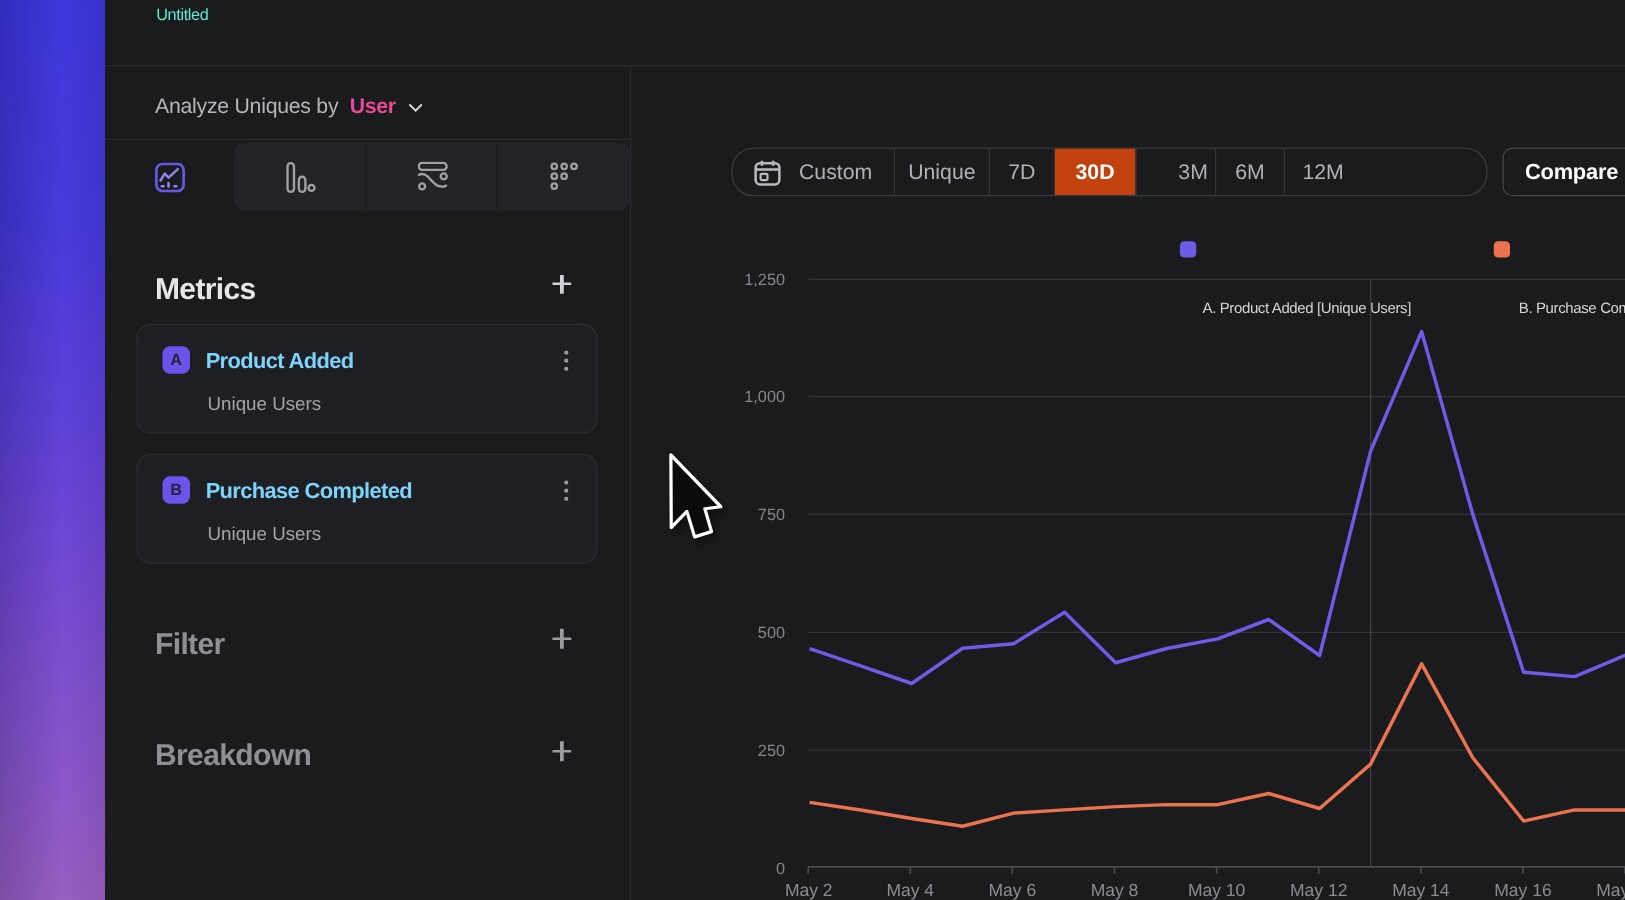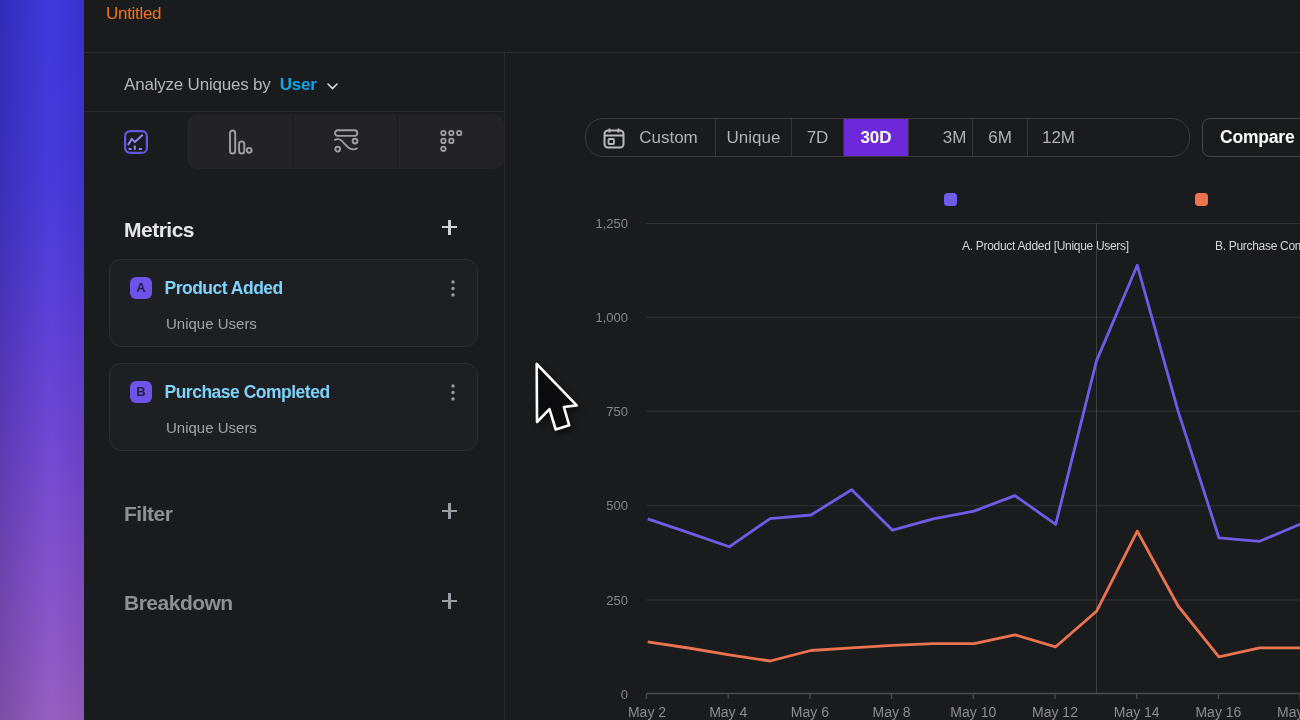--- a/index.html
+++ b/index.html
@@ -7,52 +7,52 @@
   font-family:"Liberation Sans", sans-serif; }
 .abs { position:absolute; }
 
 #strip { position:absolute; left:0; top:0; width:84px; height:720px;
   background:linear-gradient(to bottom, #3b34da 0%, #4537d9 25%, #5b3ed6 45%, #7046d1 62%, #8250ca 78%, #9159c2 93%, #985fbe 100%); }
 #strip:before{ content:""; position:absolute; inset:0;
   background:linear-gradient(to right, rgba(10,10,60,0.20), rgba(130,120,255,0.06) 60%, rgba(20,10,50,0.08)); }
 
 #topbar { position:absolute; left:84px; top:0; width:1216px; height:53px;
   border-bottom:1px solid #2b2b2e; }
-#untitled { position:absolute; left:106px; top:4px; font-size:17px; letter-spacing:-0.3px; color:#f97316; }
+#untitled { position:absolute; left:125px; top:4px; font-size:13px; letter-spacing:-0.3px; color:#5eead4; }
 
 #sidebar { position:absolute; left:84px; top:53px; width:421px; height:667px;
   border-right:1px solid #2b2b2e; }
 #analyze { position:absolute; left:84px; top:53px; width:421px; height:59px;
   border-bottom:1px solid #29292c; font-size:17px; color:#b5b5ba; letter-spacing:-0.2px; }
 #analyze .txt { position:absolute; left:40px; top:22px; }
-#analyze b { color:#0ea5e9; font-weight:700; }
+#analyze b { color:#ec4899; font-weight:700; }
 #tabstrip { position:absolute; left:187px; top:114px; width:317px; height:55px;
   background:#232327; border-radius:10px; }
 .tabsep { position:absolute; top:115px; width:1px; height:53px; background:#1a1a1d; }
 
 .card { position:absolute; left:109px; width:369px; height:88px;
   background:#1e1f22; border:1px solid #2d2d31; border-radius:12px; }
 .badge { position:absolute; left:20px; top:17px; width:22px; height:22px;
   background:#6e53ea; border-radius:6px; color:#23233f; font-size:13px; font-weight:700;
   text-align:center; line-height:22px; }
 .ctitle { position:absolute; left:54.5px; top:17.5px; font-size:17.5px; font-weight:700; color:#7dd3fc; letter-spacing:-0.5px;}
 .csub { position:absolute; left:56px; top:54.5px; font-size:15px; color:#a3a3a9; }
 .kebab { position:absolute; right:22px; top:20px; }
-.sechead { position:absolute; left:124px; font-size:21px; font-weight:700; letter-spacing:-0.5px; }
+.sechead { position:absolute; left:124px; font-size:24px; font-weight:700; letter-spacing:-0.5px; }
 .plus { position:absolute; left:441.7px; width:15.5px; height:15.5px; }
 .plus:before { content:""; position:absolute; left:0; top:6.7px; width:15.5px; height:2.2px; background:#9b9ba1; }
 .plus:after { content:""; position:absolute; left:6.7px; top:0; width:2.2px; height:15.5px; background:#9b9ba1; }
 .plus.br:before, .plus.br:after { background:#d2d2d6; }
 
 #toolbar { position:absolute; left:585px; top:118px; width:605px; height:39px;
   border:1px solid #3b3b40; border-radius:18px; display:flex; }
 #toolbar .seg { height:37px; border-right:1px solid #343439; display:flex;
   align-items:center; justify-content:center; font-size:17px; color:#b1b1b7; }
 #toolbar .seg:last-child { border-right:none; }
-#toolbar .sel { background:#6d28d9; color:#fff; font-weight:700; }
+#toolbar .sel { background:#c2410c; color:#fff; font-weight:700; }
 #compare { position:absolute; left:1202px; top:118px; width:106px; height:39px;
   border:1px solid #46464b; border-radius:8px; color:#fff; font-size:17.5px; font-weight:700;
   display:flex; align-items:center; padding-left:17px; letter-spacing:-0.2px;}
 
 .sw { position:absolute; top:193px; width:13px; height:13px; border-radius:3.5px; }
 .lgt { position:absolute; top:191px; font-size:12px; color:#d4d4d8; white-space:nowrap; letter-spacing:-0.3px;margin-top:48px; }
 #chart { position:absolute; left:505px; top:160px; width:795px; height:560px; }
 #cursor { position:absolute; left:532px; top:358px; width:50px; height:80px;
   filter:drop-shadow(3px 4px 3px rgba(0,0,0,0.45)); }
 </style>

